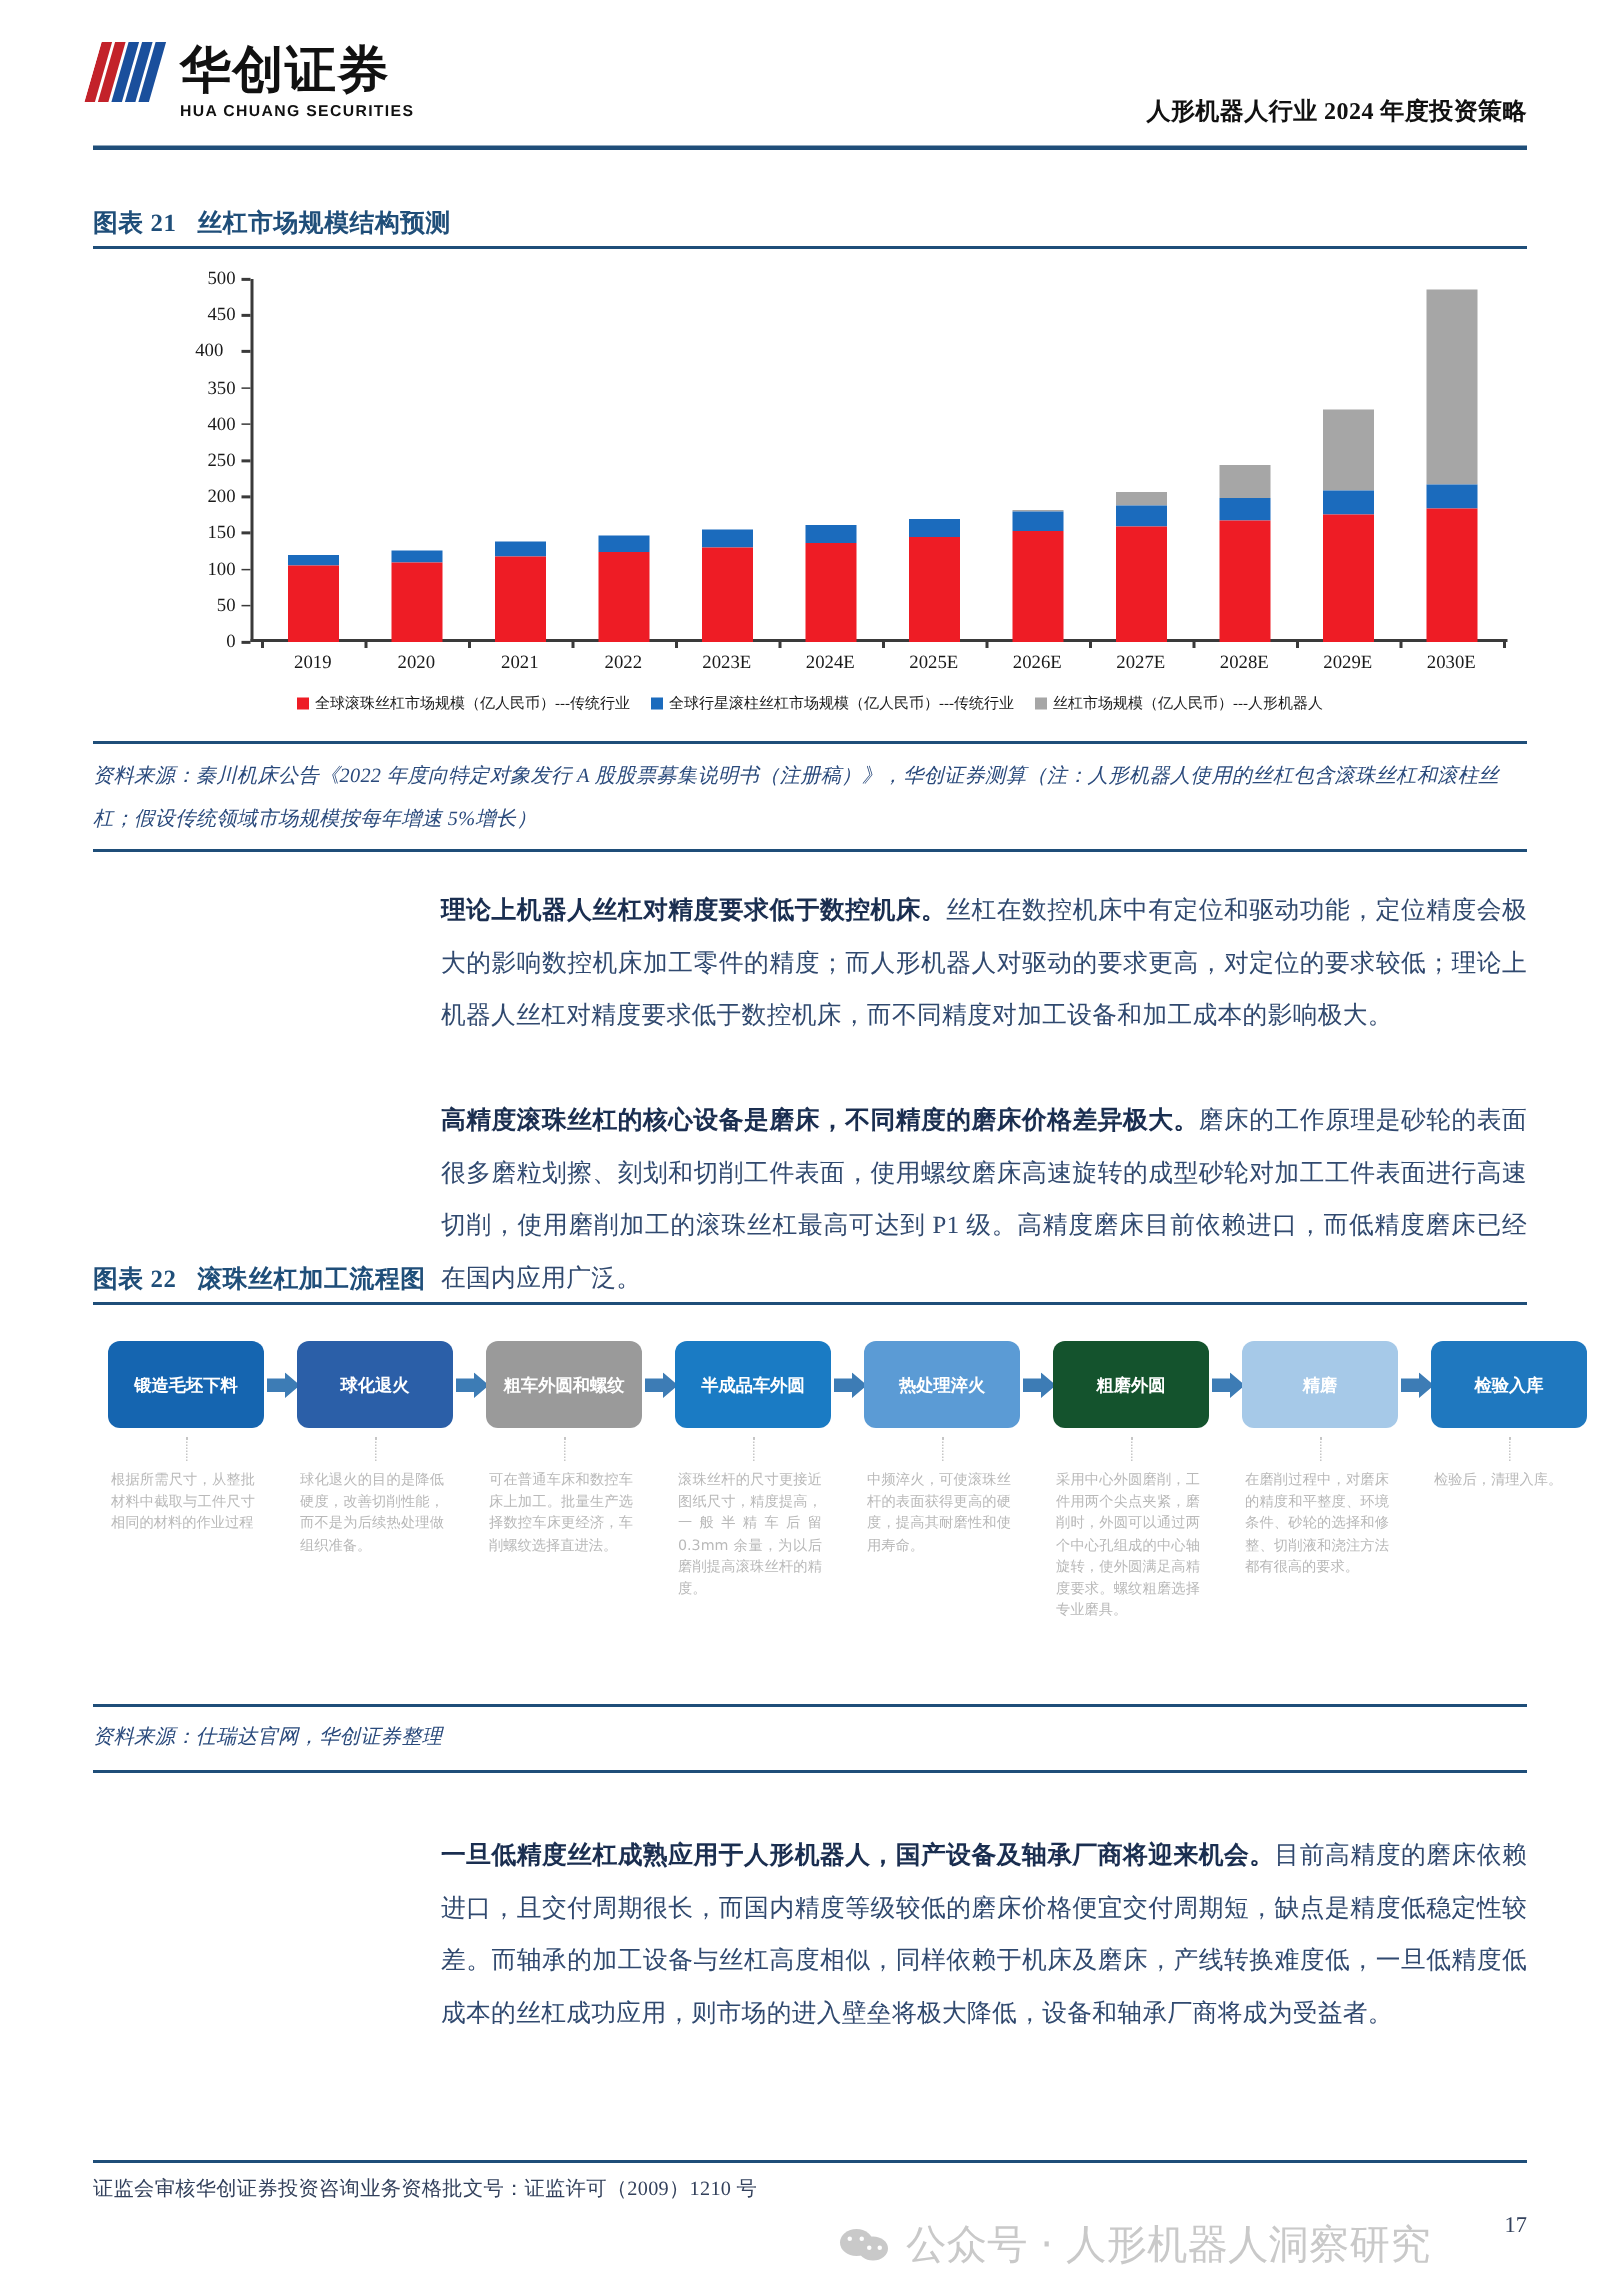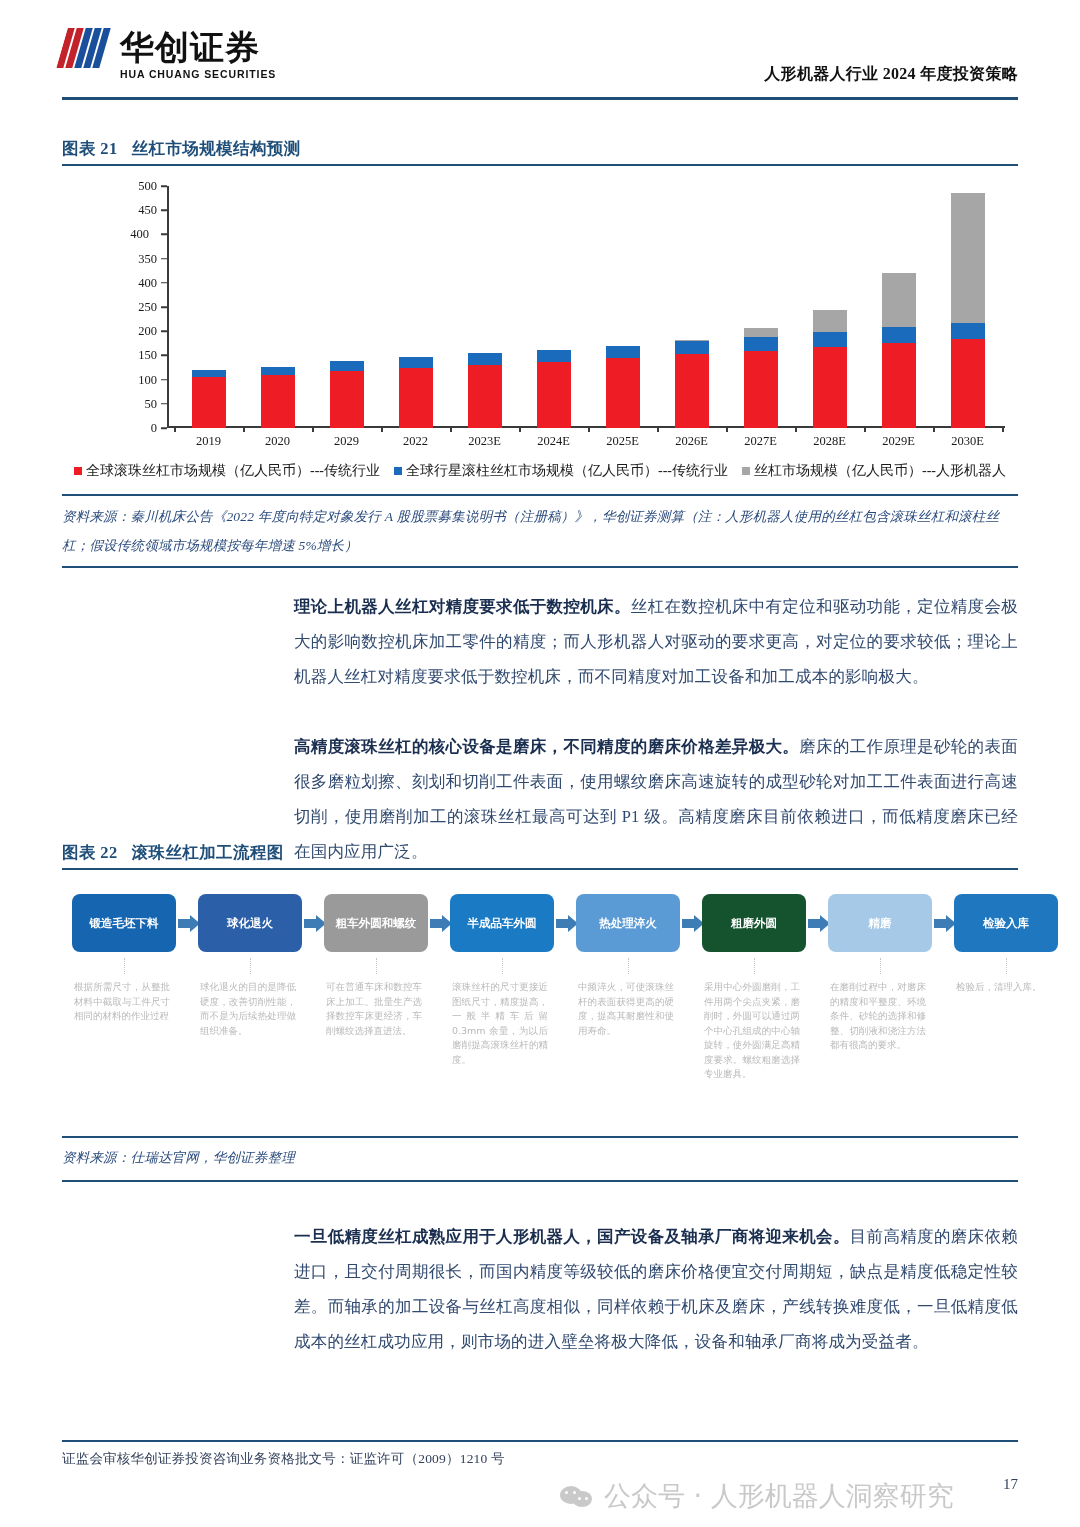--- a/index.html
+++ b/index.html
@@ -40,21 +40,21 @@
   .ytick { position:absolute; right:100%; transform:translateY(-50%); padding-right:7px;
            font-family:"Liberation Serif",serif; font-size:12.5px; color:#1a1a1a; white-space:nowrap; }
   .bars { position:absolute; left:0; bottom:0; width:100%; height:242px; display:flex; }
   .bcol { flex:1 1 0; position:relative; height:100%; }
   .bstack { position:absolute; bottom:0; left:50%; transform:translateX(-50%); width:34px; display:flex; flex-direction:column-reverse; }
   .seg { width:100%; }
   .xtickmark { position:absolute; top:248px; width:1.5px; height:6px; background:#3a3a3a; }
   .xlabels { position:absolute; left:112px; top:256px; width:828px; display:flex; }
   .xlabels div { flex:1 1 0; text-align:center; font-family:"Liberation Serif",serif; font-size:12.5px; color:#1a1a1a; }
   .legend { position:absolute; left:0; top:284px; width:956px; display:flex; justify-content:center; align-items:center; gap:14px; }
-  .lg { display:flex; align-items:center; font-size:14px; color:#1a1a1a; font-family:"Liberation Serif",serif; white-space:nowrap; }
+  .lg { display:flex; align-items:center; font-size:10px; color:#1a1a1a; font-family:"Liberation Serif",serif; white-space:nowrap; }
   .lg .sw { width:8px; height:8px; margin-right:4px; display:inline-block; }
 
   
   .src { position:absolute; font-style:italic; font-size:13.5px; color:#2a4a7c; line-height:29px; letter-spacing:0.2px; }
   .src-rule-top { position:absolute; height:2px; background:#1f4e79; }
   .src-rule-bot { position:absolute; height:2px; background:#1f4e79; }
 
   
   .para { position:absolute; width:724px; left:294px; font-size:16.5px; line-height:35px;
           color:#30496f; text-align:justify; letter-spacing:0.2px; }
@@ -214,21 +214,21 @@
         <div class="ytick" style="position: absolute; left: 60px; width: 42px; text-align: center; top: 56.4px; transform: translateY(-50%);">400</div>
         <div style="position: absolute; left: 99px; width: 6px; height: 1.5px; background: rgb(58, 58, 58); top: 56.4px; transform: translateY(-50%);"></div>
         <div class="ytick" style="position: absolute; left: 60px; width: 42px; text-align: right; top: 32.2px; transform: translateY(-50%);">450</div>
         <div style="position: absolute; left: 99px; width: 6px; height: 1.5px; background: rgb(58, 58, 58); top: 32.2px; transform: translateY(-50%);"></div>
         <div class="ytick" style="position: absolute; left: 60px; width: 42px; text-align: right; top: 8px; transform: translateY(-50%);">500</div>
         <div style="position: absolute; left: 99px; width: 6px; height: 1.5px; background: rgb(58, 58, 58); top: 8px; transform: translateY(-50%);"></div>
       </div>
     <div class="xlabels" id="xlabels">
         <div>2019</div>
         <div>2020</div>
-        <div>2029</div>
+        <div>2021</div>
         <div>2022</div>
         <div>2023E</div>
         <div>2024E</div>
         <div>2025E</div>
         <div>2026E</div>
         <div>2027E</div>
         <div>2028E</div>
         <div>2029E</div>
         <div>2030E</div>
       </div>

